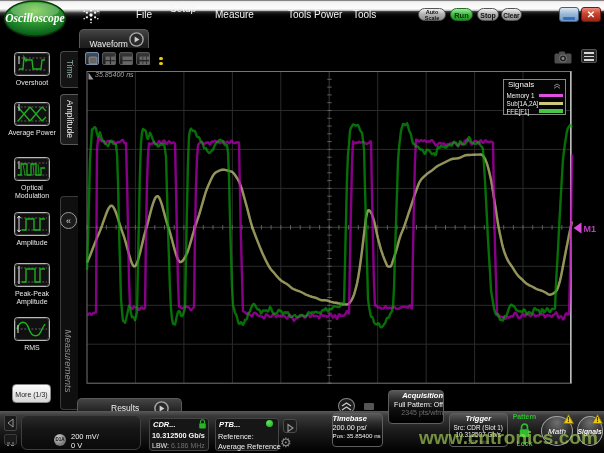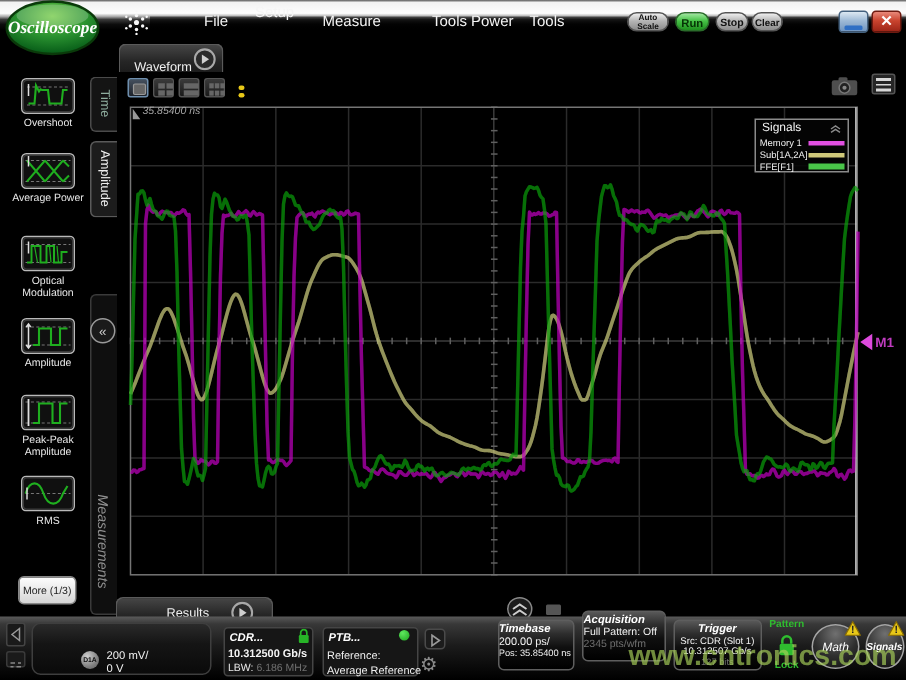--- a/index.html
+++ b/index.html
@@ -296,21 +296,21 @@
 <div style="position:absolute;left:218px;top:442px;font-size:7.3px;color:#efefef">Average Reference</div>
 <div style="position:absolute;left:283px;top:419px;width:14px;height:14px;background:#1c1c1c;border:1px solid #4a4a4a;border-radius:3px"><svg width="12" height="12" viewBox="0 0 12 12">
       <path d="M4 2.5 L9 6 4 9.5 Z" fill="none" stroke="#999" stroke-width="1.1"></path>
     </svg></div>
 <div style="position:absolute;left:280px;top:435px;color:#8a8a8a;font-size:13px">⚙</div>
 <div style="position:absolute;left:331.5px;top:413px;width:51px;height:34px;border:1px solid #5e5e5e;border-radius:4px;background:linear-gradient(#585858,#2e2e2e 26%,#0f0f0f 55%,#000);text-align:left;overflow:hidden">
     <div style="color:#fff;font-size:7.5px;font-weight:bold;font-style:italic;line-height:9.5px">Timebase</div>
     <div style="color:#f2f2f2;font-size:7.3px;line-height:8.3px;white-space:nowrap">200.00 ps/</div>
     <div style="color:#f2f2f2;font-size:6.2px;line-height:7.2px;white-space:nowrap">Pos: 35.85400 ns</div>
   </div>
-<div style="position:absolute;left:388px;top:407px;width:56px;height:34px;border:1px solid #5e5e5e;border-radius:4px;background:linear-gradient(#585858,#2e2e2e 26%,#0f0f0f 55%,#000);text-align:left;overflow:hidden">
+<div style="position:absolute;left:388px;top:390px;width:56px;height:34px;border:1px solid #5e5e5e;border-radius:4px;background:linear-gradient(#585858,#2e2e2e 26%,#0f0f0f 55%,#000);text-align:right;overflow:hidden">
     <div style="color:#fff;font-size:7.5px;font-weight:bold;font-style:italic;line-height:9.5px">Acquisition</div>
     <div style="color:#f2f2f2;font-size:7px;line-height:8.0px;white-space:nowrap">Full Pattern: Off</div>
     <div style="color:#6f6f6f;font-size:7px;line-height:8.0px;white-space:nowrap">2345 pts/wfm</div>
   </div>
 <div style="position:absolute;left:449px;top:413px;width:58.5px;height:34px;border:1px solid #5e5e5e;border-radius:4px;background:linear-gradient(#585858,#2e2e2e 26%,#0f0f0f 55%,#000);text-align:center;overflow:hidden">
     <div style="color:#fff;font-size:7.5px;font-weight:bold;font-style:italic;line-height:9.5px">Trigger</div>
     <div style="color:#f2f2f2;font-size:6.4px;line-height:7.4px;white-space:nowrap">Src: CDR (Slot 1)</div>
     <div style="color:#f2f2f2;font-size:6.4px;line-height:7.4px;white-space:nowrap">10.312507 Gb/s</div>
     <div style="color:#6f6f6f;font-size:6.2px;line-height:7.2px;white-space:nowrap">127 bits</div>
   </div>

